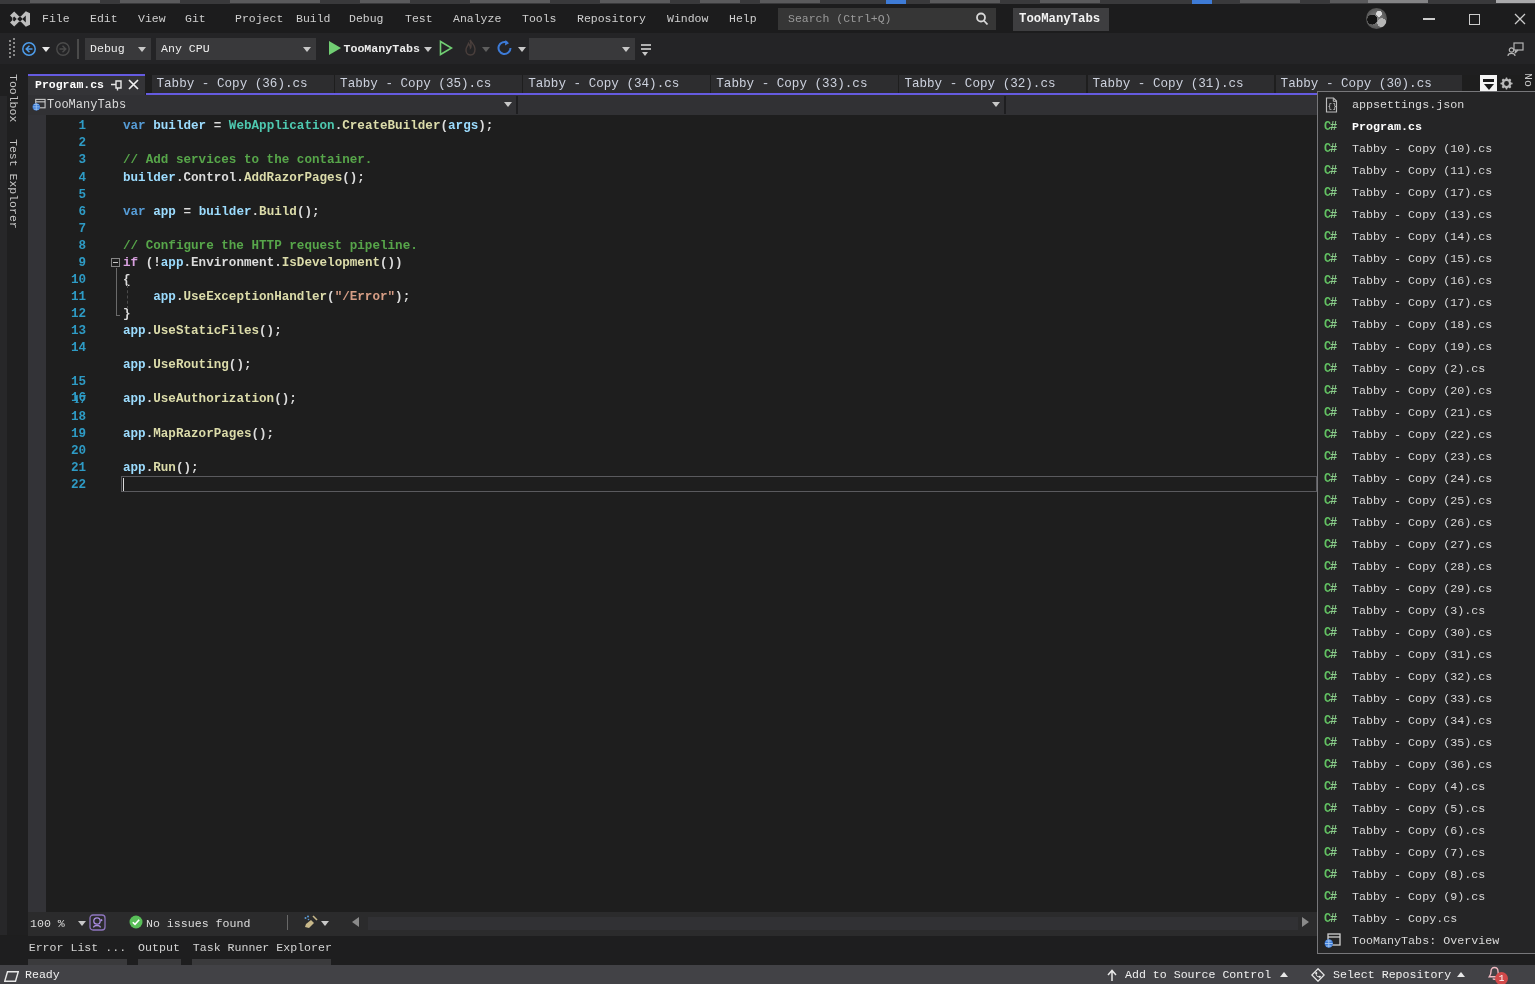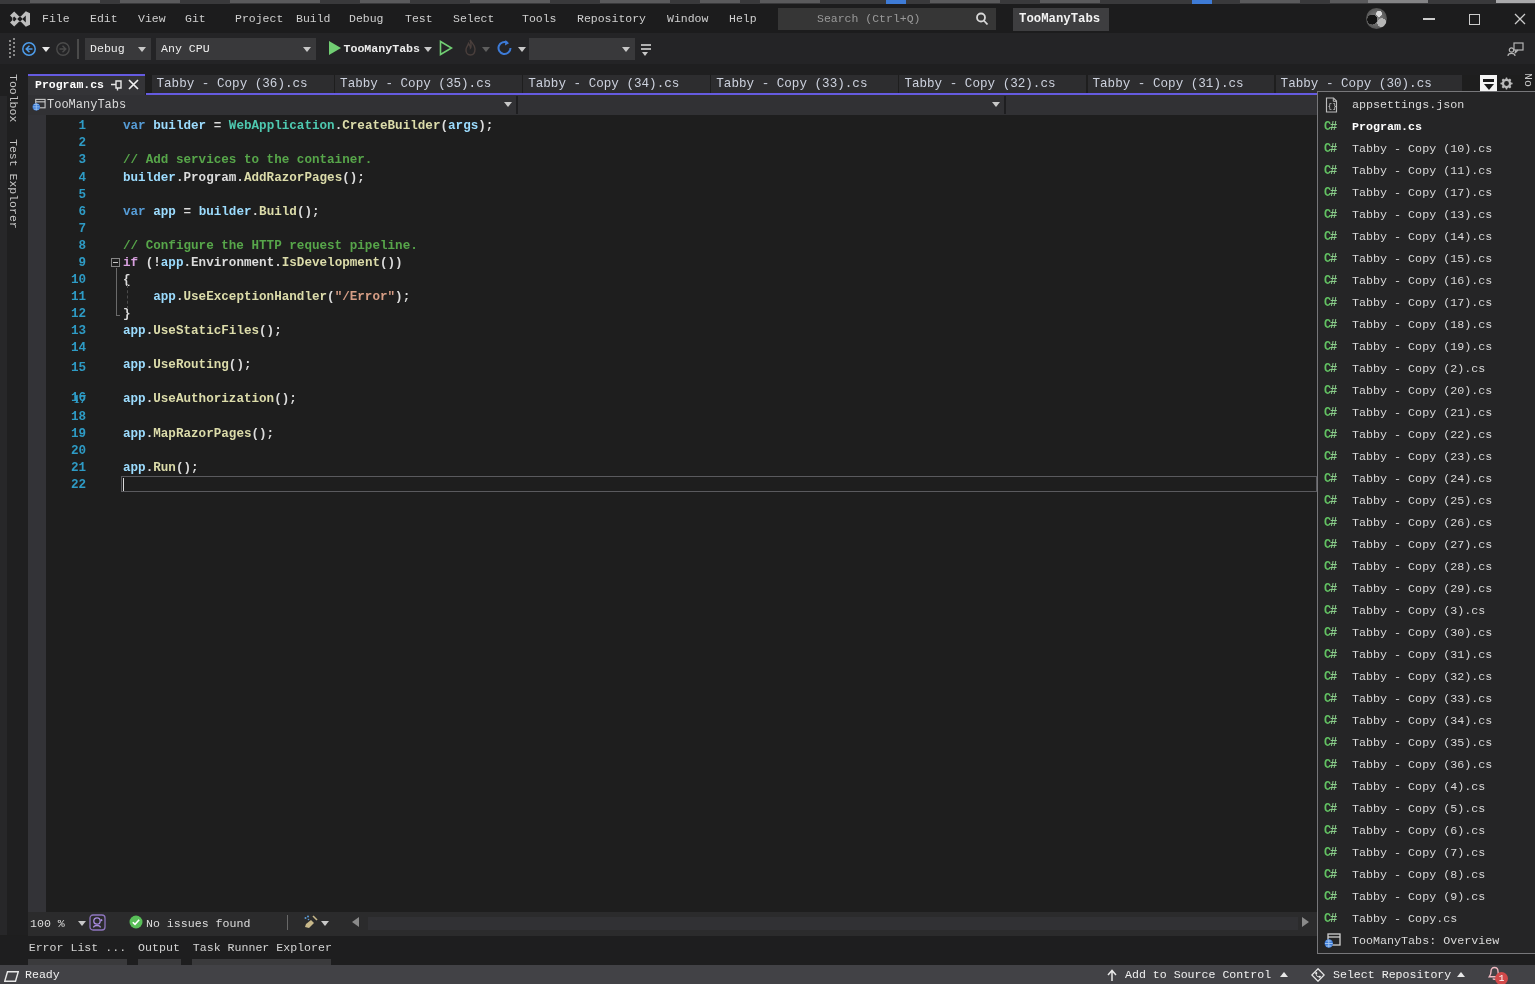--- a/index.html
+++ b/index.html
@@ -42,27 +42,27 @@
 <path d="M1 5.5 L5.2 1.5 L11 7.2 L16.8 1.2 L21 3.2 L21 14.8 L16.8 16.8 L11 10.8 L5.2 16.5 L1 12.5 L4.5 9 Z M8.2 9 L11 11.7 L13.8 9 L11 6.3 Z M16.8 5.4 L13.2 9 L16.8 12.6 Z M5.2 6.5 L2.8 9 L5.2 11.5 L7.7 9 Z" fill="#BEBEBE" fill-rule="evenodd"></path>
   </svg>
 <div class="a mi" style="left:42px;top:11px;height:16px;line-height:16px;">File</div>
 <div class="a mi" style="left:90px;top:11px;height:16px;line-height:16px;">Edit</div>
 <div class="a mi" style="left:138px;top:11px;height:16px;line-height:16px;">View</div>
 <div class="a mi" style="left:185px;top:11px;height:16px;line-height:16px;">Git</div>
 <div class="a mi" style="left:227px;top:11px;height:16px;line-height:16px;margin-left:8px;">Project</div>
 <div class="a mi" style="left:296px;top:11px;height:16px;line-height:16px;">Build</div>
 <div class="a mi" style="left:349px;top:11px;height:16px;line-height:16px;">Debug</div>
 <div class="a mi" style="left:405px;top:11px;height:16px;line-height:16px;">Test</div>
-<div class="a mi" style="left:453px;top:11px;height:16px;line-height:16px;">Select</div>
+<div class="a mi" style="left:453px;top:11px;height:16px;line-height:16px;">Analyze</div>
 <div class="a mi" style="left:522px;top:11px;height:16px;line-height:16px;">Tools</div>
 <div class="a mi" style="left:577px;top:11px;height:16px;line-height:16px;">Repository</div>
 <div class="a mi" style="left:667px;top:11px;height:16px;line-height:16px;">Window</div>
 <div class="a mi" style="left:729px;top:11px;height:16px;line-height:16px;">Help</div>
 <div class="a" style="left:778px;top:8px;width:218px;height:22px;background:#363636;"></div>
-<div class="a" style="left:788px;top:11px;height:16px;line-height:16px;font-size:11.5px;color:#9A9A9A;margin-left:29px;">Search (Ctrl+Q)</div>
+<div class="a" style="left:788px;top:11px;height:16px;line-height:16px;font-size:11.5px;color:#9A9A9A;">Search (Ctrl+Q)</div>
 <svg class="a" style="left:974px;top:11px;" width="16" height="16" viewBox="0 0 16 16">
 <circle cx="7" cy="6.5" r="4" fill="none" stroke="#D8D8D8" stroke-width="1.8"></circle>
 <line x1="9.8" y1="9.5" x2="13.5" y2="13.5" stroke="#D8D8D8" stroke-width="1.8"></line>
   </svg>
 <div class="a" style="left:1013px;top:8px;width:96px;height:23px;background:#3E3E40;"></div>
 <div class="a" style="left:1019px;top:11px;height:17px;line-height:17px;font-size:12.3px;font-weight:700;color:#F2F2F2;">TooManyTabs</div>
 <div class="a" style="left:1366px;top:8px;width:21px;height:21px;border-radius:50%;
 background:radial-gradient(circle at 62% 28%, #DADADA 0 14%, rgba(0,0,0,0) 15%),radial-gradient(circle at 30% 55%, #141414 0 26%, rgba(0,0,0,0) 27%),radial-gradient(circle at 75% 70%, #B5B5B5 0 20%, rgba(0,0,0,0) 21%),radial-gradient(circle, #8A8A8A, #3E3E3E);"></div>
 <div class="a" style="left:1423px;top:18px;width:12px;height:1.5px;background:#CCCCCC;"></div>
 <div class="a" style="left:1469px;top:14px;width:9px;height:9px;border:1.4px solid #CCCCCC;"></div>
@@ -179,39 +179,39 @@
 <div class="a caret" style="left:504px;top:102px;"></div>
 <div class="a caret" style="left:992px;top:102px;"></div>
 <div class="a" style="left:28px;top:115px;width:1507px;height:797px;background:#1E1E1E;"></div>
 <div class="a" style="left:28px;top:115px;width:17.5px;height:797px;background:#333337;"></div>
 <div class="ln" style="top:118.3px;">1</div>
 <div class="cd" style="top:118.3px;"><span class="kw">var</span> <span class="lv">builder</span> <span class="pl">= </span><span class="cl">WebApplication</span><span class="pl">.</span><span class="m">CreateBuilder</span><span class="pl">(</span><span class="lv">args</span><span class="pl">);</span></div>
 <div class="ln" style="top:135.4px;">2</div>
 <div class="ln" style="top:152.4px;">3</div>
 <div class="cd" style="top:152.4px;"><span class="cm">// Add services to the container.</span></div>
 <div class="ln" style="top:169.5px;">4</div>
-<div class="cd" style="top:169.5px;"><span class="lv">builder</span><span class="pl">.Program.</span><span class="m">AddRazorPages</span><span class="pl">();</span></div>
+<div class="cd" style="top:169.5px;"><span class="lv">builder</span><span class="pl">.Control.</span><span class="m">AddRazorPages</span><span class="pl">();</span></div>
 <div class="ln" style="top:186.6px;">5</div>
 <div class="ln" style="top:203.6px;">6</div>
 <div class="cd" style="top:203.6px;"><span class="kw">var</span> <span class="lv">app</span> <span class="pl">= </span><span class="lv">builder</span><span class="pl">.</span><span class="m">Build</span><span class="pl">();</span></div>
 <div class="ln" style="top:220.7px;">7</div>
 <div class="ln" style="top:237.8px;">8</div>
 <div class="cd" style="top:237.8px;"><span class="cm">// Configure the HTTP request pipeline.</span></div>
 <div class="ln" style="top:254.9px;">9</div>
 <div class="cd" style="top:254.9px;"><span class="ctl">if</span> <span class="pl">(!</span><span class="lv">app</span><span class="pl">.Environment.</span><span class="m">IsDevelopment</span><span class="pl">())</span></div>
 <div class="ln" style="top:271.9px;">10</div>
 <div class="cd" style="top:271.9px;"><span class="pl">{</span></div>
 <div class="ln" style="top:289.0px;">11</div>
 <div class="cd" style="top:289.0px;">    <span class="lv">app</span><span class="pl">.</span><span class="m">UseExceptionHandler</span><span class="pl">(</span><span class="st">"/Error"</span><span class="pl">);</span></div>
 <div class="ln" style="top:306.1px;">12</div>
 <div class="cd" style="top:306.1px;"><span class="pl">}</span></div>
 <div class="ln" style="top:323.1px;">13</div>
 <div class="cd" style="top:323.1px;"><span class="lv">app</span><span class="pl">.</span><span class="m">UseStaticFiles</span><span class="pl">();</span></div>
 <div class="ln" style="top:340.2px;">14</div>
-<div class="ln" style="top:360px;">15</div>
+<div class="ln" style="top:374px;">15</div>
 <div class="cd" style="top:357.3px;"><span class="lv">app</span><span class="pl">.</span><span class="m">UseRouting</span><span class="pl">();</span></div>
 <div class="ln" style="top:390px;">16</div>
 <div class="ln" style="top:391.4px;font-family:Liberation Serif, serif;">17</div>
 <div class="cd" style="top:391.4px;"><span class="lv">app</span><span class="pl">.</span><span class="m">UseAuthorization</span><span class="pl">();</span></div>
 <div class="ln" style="top:408.5px;">18</div>
 <div class="ln" style="top:425.6px;font-family:Liberation Mono, monospace;">19</div>
 <div class="cd" style="top:425.6px;"><span class="lv">app</span><span class="pl">.</span><span class="m">MapRazorPages</span><span class="pl">();</span></div>
 <div class="ln" style="top:442.6px;">20</div>
 <div class="ln" style="top:459.7px;">21</div>
 <div class="cd" style="top:459.7px;"><span class="lv">app</span><span class="pl">.</span><span class="m">Run</span><span class="pl">();</span></div>

